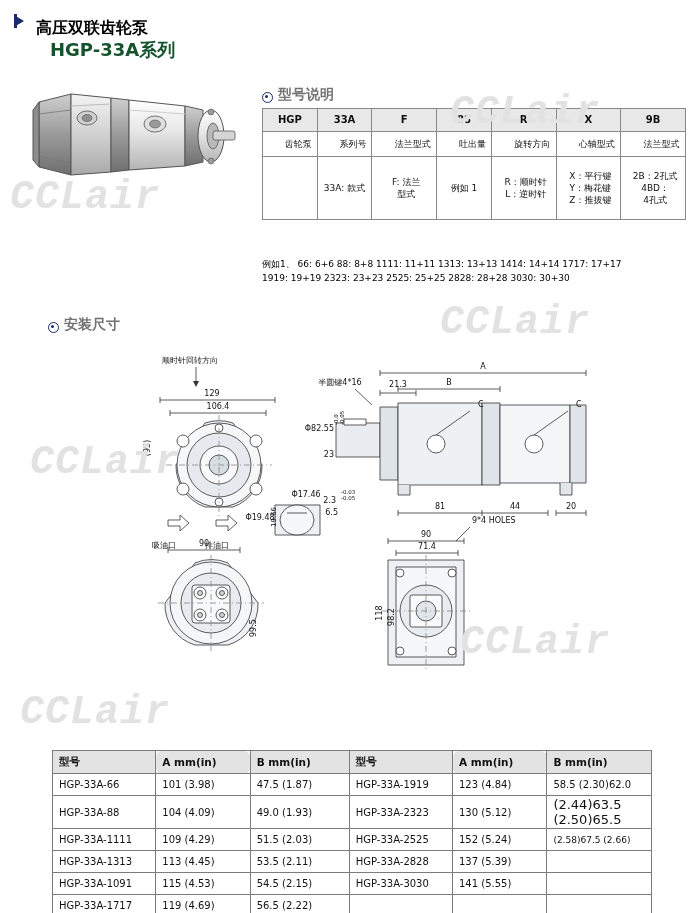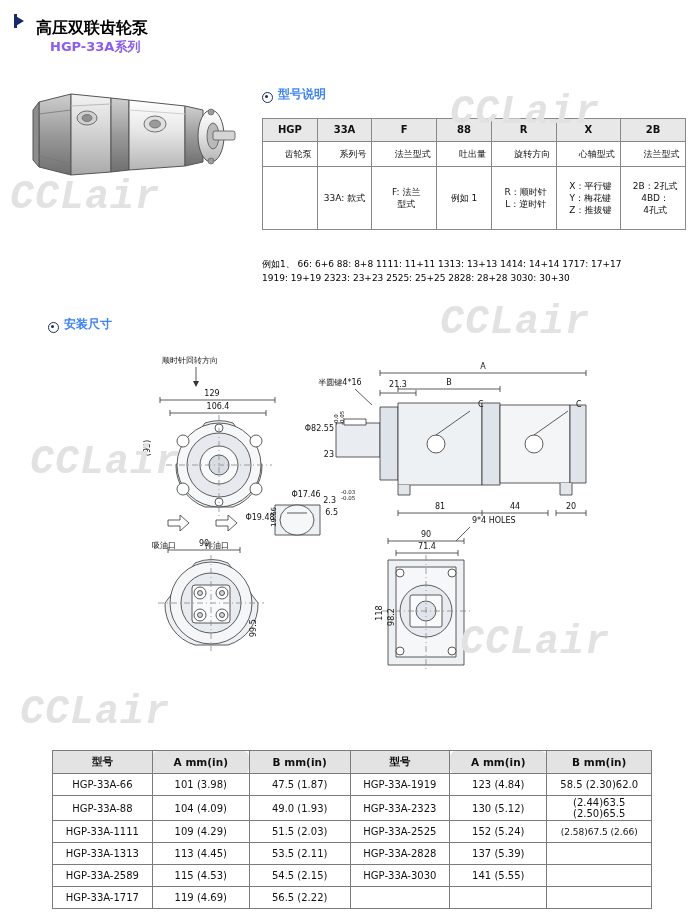--- a/index.html
+++ b/index.html
@@ -34,41 +34,41 @@
   .hdr .bar{position:absolute;left:0;top:4px;width:3px;height:14px;background:#1a2a6c;}
   .title1{
     position:absolute;left:22px;top:0px;
     font-size:16px;font-weight:bold;color:#000;
     font-family:"DejaVu Sans","Liberation Sans",sans-serif;
     white-space:nowrap;
     margin-top:8px;
   }
   .title2{
     position:absolute;left:36px;top:28px;
-    font-size:13px;font-weight:bold;color:#8b5cf6;
+    font-size:18px;font-weight:bold;color:#14532d;
     white-space:nowrap;
   }
 
   
   .sec{position:absolute;}
   .sec .dot{
     position:absolute;left:0;top:4px;width:9px;height:9px;
     border:1.5px solid #1a2a6c;border-radius:50%;
   }
   .sec .dot:after{
     content:"";position:absolute;left:2px;top:2px;width:3px;height:3px;background:#1a2a6c;border-radius:50%;
   }
   .sec .txt{
     position:absolute;left:16px;top:-2px;
-    font-size:12px;font-weight:bold;color:#3b82f6;white-space:nowrap;
+    font-size:14px;font-weight:bold;color:#737373;white-space:nowrap;
   }
 
   
   .modeltable{
-    position:absolute;left:262px;top:118px;width:424px;
+    position:absolute;left:262px;top:108px;width:424px;
     border-collapse:collapse;
     font-size:9px;
     background:#fff;
   }
   .modeltable td{
     border:1px solid #888;
     text-align:center;
     vertical-align:middle;
     padding:3px 2px;
     line-height:1.35;
@@ -95,23 +95,23 @@
   .draw svg{display:block;}
 
   
   .spec{
     position:absolute;left:52px;top:750px;width:600px;
     border-collapse:collapse;
     font-size:10px;
   }
   .spec td,.spec th{
     border:1px solid #7b7b7b;
-    text-align:center;
+    text-align:left;
     height:19px;
-    padding:1px 12px;
+    padding:1px 6px;
     font-weight:normal;
   }
   .spec tr.h td{background:#e3e3e3;font-weight:bold;font-size:10.5px;height:20px;}
   .c-model{width:108px;}
   .c-a{width:92px;border-radius:6px;}
   .c-b{width:98px;}
 </style>
 </head>
 <body>
 
@@ -183,21 +183,21 @@
 
 <table class="modeltable">
   <tbody>
       <tr class="head">
     <td>HGP</td>
     <td>33A</td>
     <td>F</td>
     <td>88</td>
     <td>R</td>
     <td>X</td>
-    <td>2B</td>
+    <td>9B</td>
   </tr>
   <tr class="r2">
     <td>齿轮泵</td>
     <td>系列号</td>
     <td>法兰型式</td>
     <td>吐出量</td>
     <td>旋转方向</td>
     <td>心轴型式</td>
     <td>法兰型式</td>
   </tr>
@@ -383,40 +383,40 @@
     <td>HGP-33A-1919</td>
     <td>123 (4.84)</td>
     <td>58.5 (2.30)62.0</td>
   </tr>
   <tr>
     <td>HGP-33A-88</td>
     <td>104 (4.09)</td>
     <td>49.0 (1.93)</td>
     <td>HGP-33A-2323</td>
     <td>130 (5.12)</td>
-    <td style="font-size:10px">(2.44)63.5 (2.50)65.5</td>
+    <td style="font-size:13px">(2.44)63.5 (2.50)65.5</td>
   </tr>
   <tr>
     <td>HGP-33A-1111</td>
     <td>109 (4.29)</td>
     <td>51.5 (2.03)</td>
     <td>HGP-33A-2525</td>
     <td>152 (5.24)</td>
     <td style="font-size:9px">(2.58)67.5 (2.66)</td>
   </tr>
   <tr>
     <td>HGP-33A-1313</td>
     <td>113 (4.45)</td>
     <td>53.5 (2.11)</td>
     <td>HGP-33A-2828</td>
     <td>137 (5.39)</td>
     <td></td>
   </tr>
   <tr>
-    <td>HGP-33A-2589</td>
+    <td>HGP-33A-1091</td>
     <td>115 (4.53)</td>
     <td>54.5 (2.15)</td>
     <td>HGP-33A-3030</td>
     <td>141 (5.55)</td>
     <td></td>
   </tr>
   <tr>
     <td>HGP-33A-1717</td>
     <td>119 (4.69)</td>
     <td>56.5 (2.22)</td>

